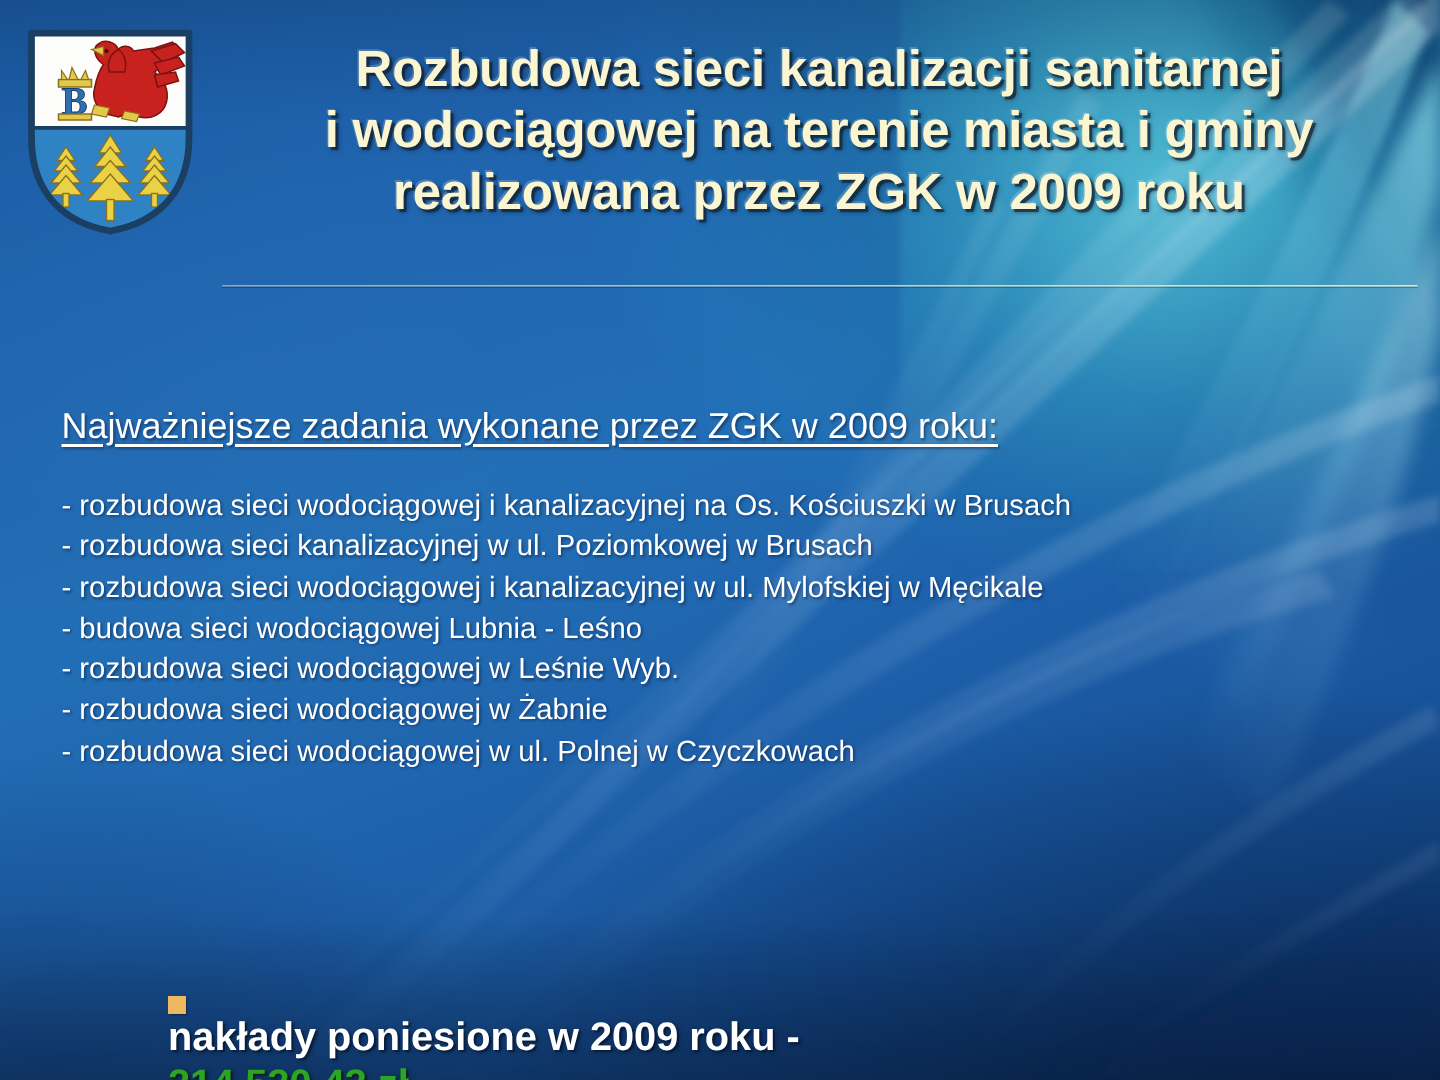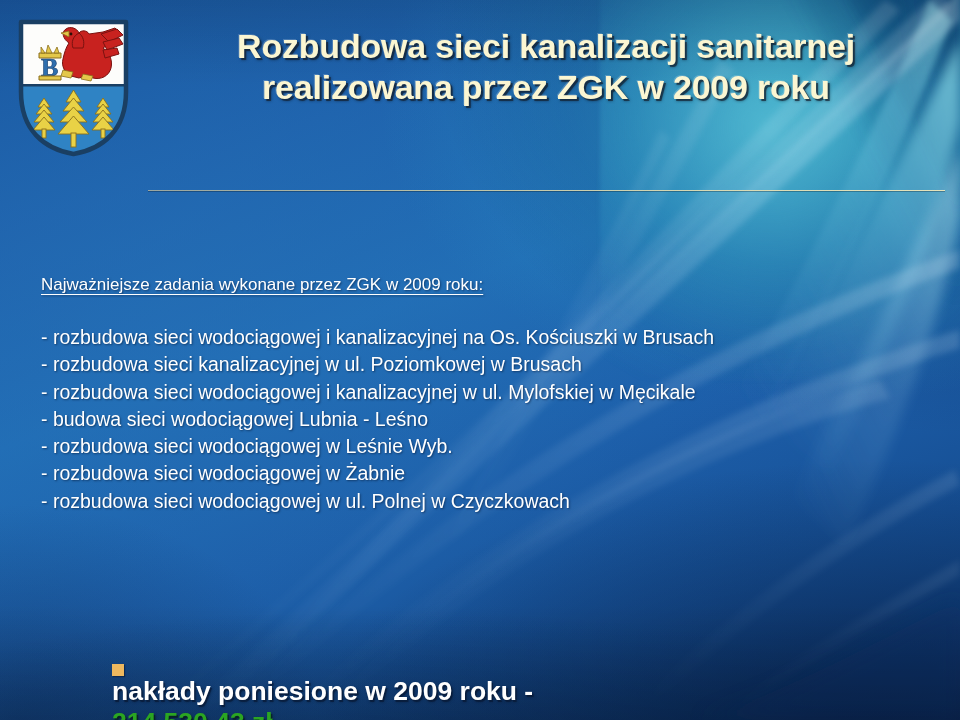--- a/index.html
+++ b/index.html
@@ -113,21 +113,21 @@
 
   
   .body-block {
     position: absolute;
     left: 41px;
     top: 272px;
     width: 880px;
     color: #ffffff;
   }
   .body-heading {
-    font-size: 17px;
+    font-size: 24px;
     line-height: 26px;
     color: #ffffff;
     text-decoration: underline;
     text-underline-offset: 4px;
     text-shadow: 1px 1px 2px rgba(6,22,50,0.55);
     white-space: nowrap;
   }
   .list-spacer { height: 26px; }
   .list-item {
     font-size: 19.5px;
@@ -309,20 +309,21 @@
 
           <rect x="0" y="66" width="113" height="2.5" fill="#1a3f63"></rect>
         </g>
 
         <path d="M 4 4 L 109 4 L 109 74 C 109 112 86 131 56.5 136 C 27 131 4 112 4 74 Z" fill="none" stroke="#1a3f63" stroke-width="4.5" stroke-linejoin="round"></path>
       </svg>
     </div>
 
     <div class="title-block">
       <div class="title-line">Rozbudowa sieci kanalizacji sanitarnej</div>
+      <div class="title-line">i wodociągowej na terenie miasta i gminy</div>
       <div class="title-line">realizowana przez ZGK w 2009 roku</div>
     </div>
 
     <div class="divider"></div>
 
     <div class="body-block">
       <div class="body-heading">Najważniejsze zadania wykonane przez ZGK w 2009 roku:</div>
       <div class="list-spacer"></div>
       <div class="list-item">- rozbudowa sieci wodociągowej i kanalizacyjnej na Os. Kościuszki w Brusach</div>
       <div class="list-item">- rozbudowa sieci kanalizacyjnej w ul. Poziomkowej w Brusach</div>

